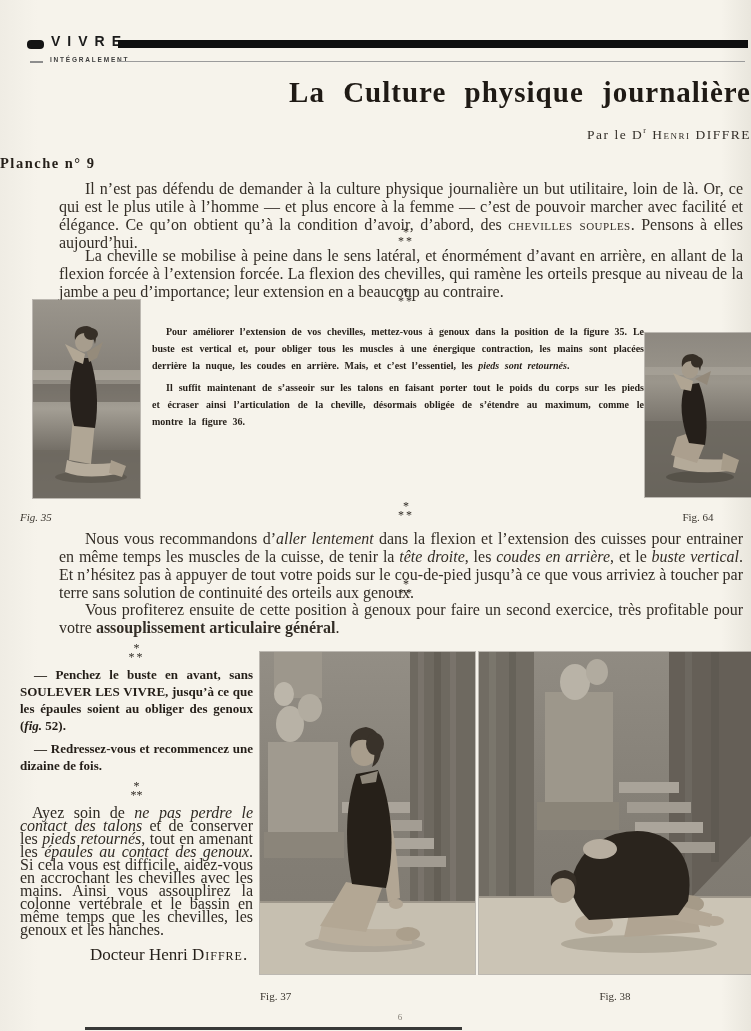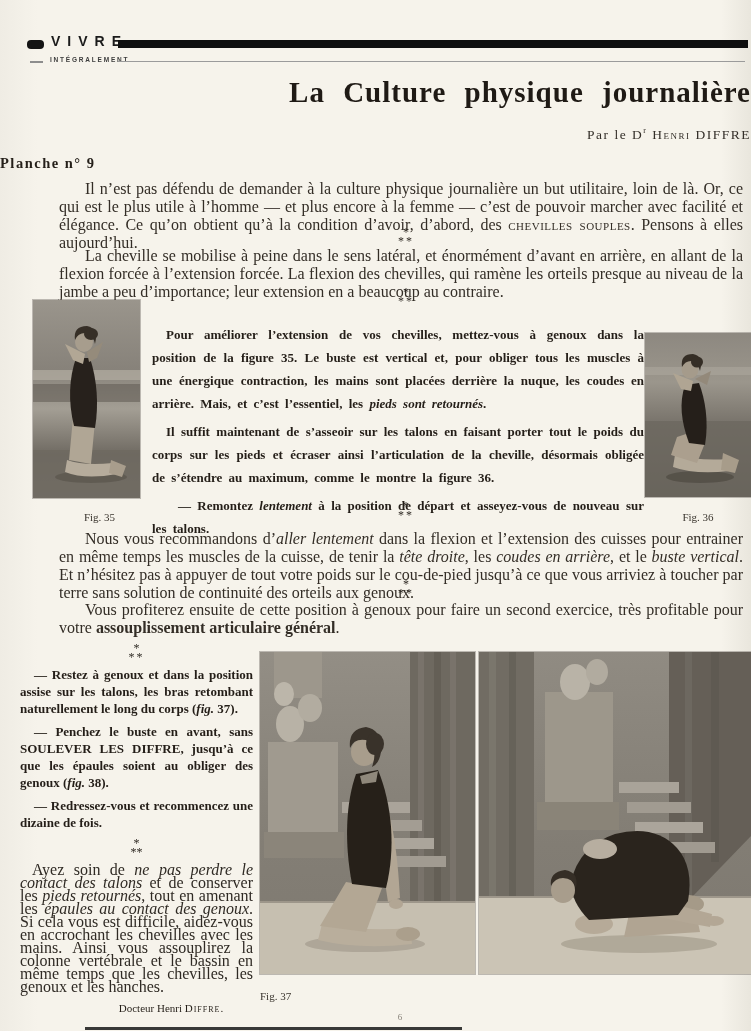--- a/index.html
+++ b/index.html
@@ -45,36 +45,36 @@
             font-size:12px;line-height:9px;}
   .sep-flow span{display:block;}
   
   .photo{position:absolute;margin:0;box-shadow:0 0 0 1px rgba(40,34,27,.28);}
   .photo svg{display:block;width:100%;height:100%;}
   .photo35{left:33px;top:300px;width:107px;height:198px;}
   .photo36{left:645px;top:333px;width:106px;height:164px;}
   .photo37{left:260px;top:652px;width:215px;height:322px;}
   .photo38{left:479px;top:652px;width:272px;height:322px;}
   .caption{position:absolute;font-size:11px;color:#3a352e;}
-  .cap35{left:46px;top:511px;width:107px;text-align:center;}
+  .cap35{left:20px;top:511px;width:107px;font-style:italic;}
   .cap36{left:645px;top:511px;width:106px;text-align:center;}
   .cap37{left:260px;top:990px;width:215px;text-align:left;}
   .cap38{left:479px;top:990px;width:272px;text-align:center;}
   
   .center-col{position:absolute;left:152px;top:323px;width:492px;text-align:justify;
-              font-weight:700;font-size:13px;line-height:23px;word-spacing:3px;color:#241e18;}
+              font-weight:700;font-size:10px;line-height:17px;word-spacing:3px;color:#241e18;}
   .center-col p{margin:0 0 5px;text-indent:14px;}
   .center-col p.dash{text-indent:26px;}
   
   .left-col{position:absolute;left:20px;top:666px;width:233px;color:#241e18;}
   .left-col .lc-p{margin:0 0 6px;font-weight:700;font-size:13px;line-height:17px;
                   text-align:justify;text-indent:14px;}
   .left-col .care{margin:4px 0 0;font-weight:400;font-size:16px;line-height:13px;
                   text-align:justify;text-indent:12px;color:#2f2a24;}
-  .signature{margin-top:9px;padding-left:70px;font-size:11px;text-align:center;}
+  .signature{margin-top:9px;padding-left:70px;font-size:17px;}
   .signature .sc{letter-spacing:1px;}
   
   .page-number{position:absolute;left:360px;top:1012px;width:80px;text-align:center;
                font-size:9px;color:#88837a;}
   .bottom-bar{position:absolute;left:85px;top:1027px;width:377px;height:3px;background:#242424;opacity:.9;}
 </style>
 </head>
 <body>
 
 <div class="page">
@@ -130,21 +130,20 @@
       <path d="M54 52 L70 42 L64 58 L56 62 Z" fill="#958b7b"></path>
       <ellipse cx="51" cy="42" rx="9" ry="10" fill="#a79d8d"></ellipse>
       <path d="M42 40 Q40 26 54 26 Q66 28 62 44 Q60 34 52 33 Q45 33 42 40 Z" fill="#362f27"></path>
       <ellipse cx="58" cy="34" rx="7" ry="6" fill="#362f27"></ellipse>
     </svg>
   </figure>
 
   <div class="center-col">
     <p><span>Pour améliorer l’extension de vos chevilles, mettez-vous à genoux dans la position de la figure 35. Le buste est vertical et, pour obliger tous les muscles à une énergique contraction, les mains sont placées derrière la nuque, les coudes en arrière. Mais, et c’est l’essentiel, les </span><span class="it">pieds sont retournés</span><span>.</span></p>
     <p>Il suffit maintenant de s’asseoir sur les talons en faisant porter tout le poids du corps sur les pieds et écraser ainsi l’articulation de la cheville, désormais obligée de s’étendre au maximum, comme le montre la figure 36.</p>
-    <p class="dash"><span>— Remontez </span><span class="it">lentement</span><span> à la position de départ et asseyez-vous de nouveau sur les talons.</span></p>
   </div>
 
   <figure class="photo photo36">
     <svg viewBox="0 0 106 164" xmlns="http://www.w3.org/2000/svg">
       <defs>
         <linearGradient id="bg36" x1="0" y1="0" x2="0" y2="1">
           <stop offset="0" stop-color="#8d8880"></stop>
             <stop offset="0.3" stop-color="#9b968c"></stop>
           <stop offset="0.55" stop-color="#78736b"></stop>
             <stop offset="1" stop-color="#645f57"></stop>
@@ -164,39 +163,38 @@
       <path d="M37 34 Q35 21 48 21 Q59 23 55 38 Q53 29 46 28 Q40 28 37 34 Z" fill="#352e26"></path>
       <ellipse cx="52" cy="29" rx="6" ry="5.5" fill="#352e26"></ellipse>
     </svg>
   </figure>
 
   <div class="caption cap35">Fig. 35</div>
   <div class="sep sep3">
       <span>*</span>
       <span class="sep-b">**</span>
     </div>
-  <div class="caption cap36">Fig. 36</div>
+  <div class="caption cap36">Fig. 64</div>
 
   <p class="body-p p-advice"><span>Nous vous recommandons d’</span><span class="it">aller lentement</span><span> dans la flexion et l’extension des cuisses pour entrainer en même temps les muscles de la cuisse, de tenir la </span><span class="it">tête droite</span><span>, les </span><span class="it">coudes en arrière</span><span>, et le </span><span class="it">buste vertical</span><span>. Et n’hésitez pas à appuyer de tout votre poids sur le cou-de-pied jusqu’à ce que vous arriviez à toucher par terre sans solution de continuité des orteils aux genoux.</span></p>
 
   <div class="sep sep4">
       <span>*</span>
       <span class="sep-b">**</span>
     </div>
 
   <p class="body-p p-second"><span>Vous profiterez ensuite de cette position à genoux pour faire un second exercice, très profitable pour votre </span><span class="b">assouplissement articulaire général</span><span>.</span></p>
 
   <div class="sep sep5">
       <span>*</span>
       <span class="sep-b">**</span>
     </div>
 
   <div class="left-col">
-    <p class="lc-p"><span>— Restez à genoux et dans la position assise sur les talons, les bras retombant naturellement le long du corps (</span><span class="it">fig.</span><span> 37).</span></p>
-    <p class="lc-p"><span>— Penchez le buste en avant, sans </span><span>SOULEVER LES DIFFRE</span><span>, jusqu’à ce que les épaules soient au obliger des genoux (</span><span class="it">fig.</span><span> 38).</span></p>
+    <p class="lc-p"><span>— Penchez le buste en avant, sans </span><span>SOULEVER LES VIVRE</span><span>, jusqu’à ce que les épaules soient au obliger des genoux (</span><span class="it">fig.</span><span> 52).</span></p>
     <p class="lc-p">— Redressez-vous et recommencez une dizaine de fois.</p>
     <div class="sep-flow">
         <span>*</span>
         <span class="sep-b">**</span>
       </div>
     <p class="care"><span>Ayez soin de </span><span class="it">ne pas perdre le contact des talons</span><span> et de conserver les </span><span class="it">pieds retournés</span><span>, tout en amenant les </span><span class="it">épaules au contact des genoux</span><span>. Si cela vous est difficile, aidez-vous en accrochant les chevilles avec les mains. Ainsi vous assouplirez la colonne vertébrale et le bassin en même temps que les chevilles, les genoux et les hanches.</span></p>
     <div class="signature"><span>Docteur Henri </span><span class="sc">Diffre.</span></div>
   </div>
 
   <figure class="photo photo37">
@@ -272,16 +270,17 @@
       <path d="M150 240 Q192 252 233 262 L231 275 Q188 268 146 256 Z" fill="#b3a795"></path>
       <ellipse cx="235" cy="269" rx="10" ry="5" fill="#b3a795"></ellipse>
       <path d="M92 230 Q100 194 136 182 Q176 172 198 196 Q215 215 209 249 L199 263 L110 268 Q92 250 92 230 Z" fill="#2a241d"></path>
       <ellipse cx="121" cy="197" rx="17" ry="10" fill="#b7aea0"></ellipse>
       <ellipse cx="84" cy="238" rx="12" ry="13" fill="#a89d8c"></ellipse>
       <path d="M72 234 Q70 220 86 218 Q100 220 97 236 Q94 226 84 226 Q76 226 72 234 Z" fill="#352e26"></path>
     </svg>
   </figure>
 
   <div class="caption cap37">Fig. 37</div>
+  <div class="caption cap38">Fig. 38</div>
   <div class="page-number">6</div>
   <div class="bottom-bar"></div>
 
 </div>
 
 </body></html>

